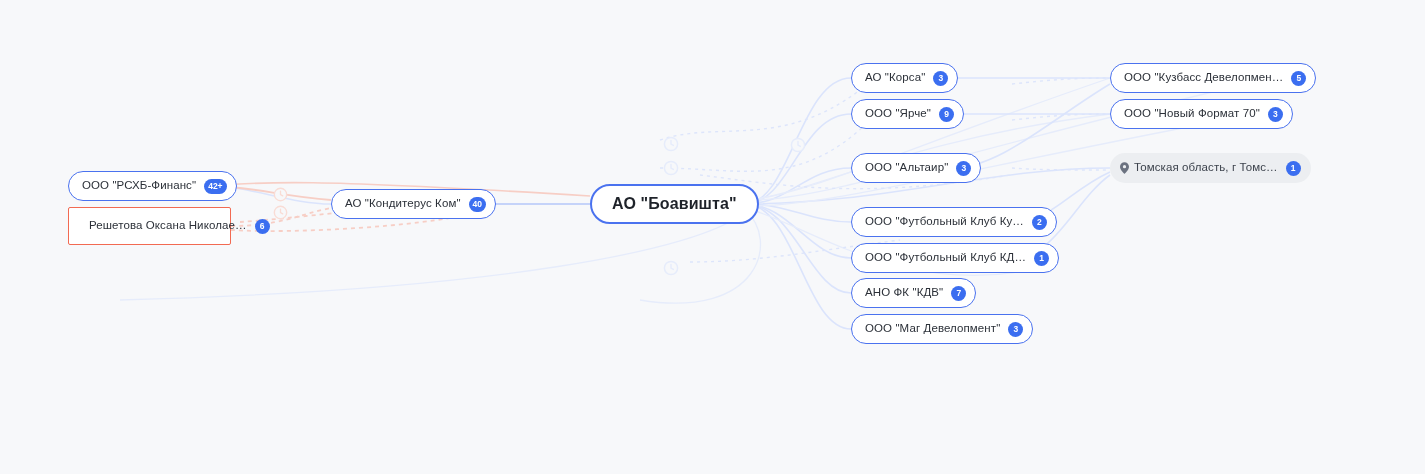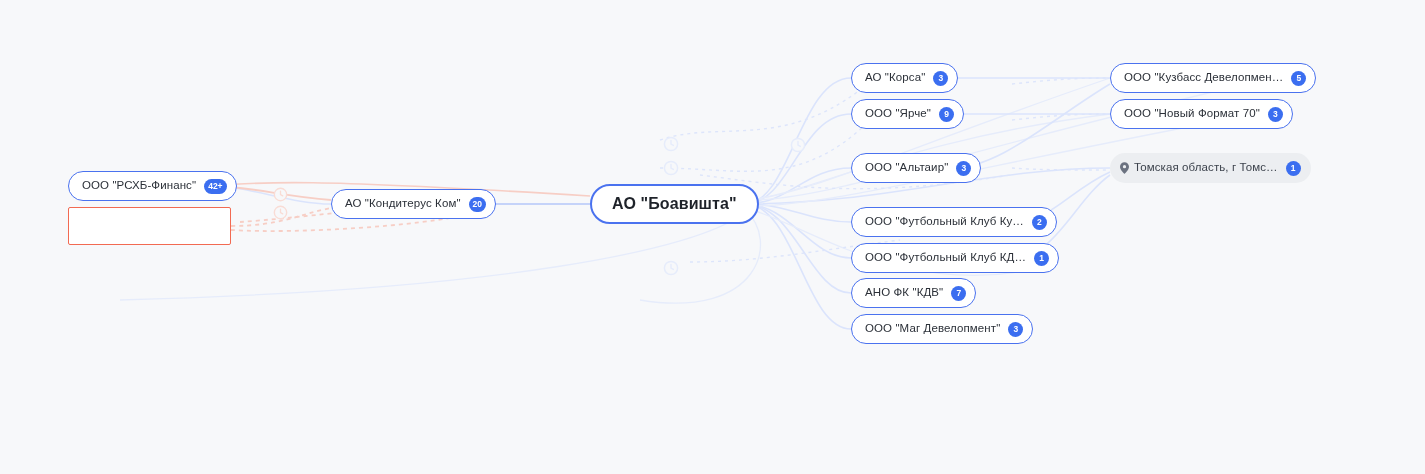--- a/index.html
+++ b/index.html
@@ -188,24 +188,28 @@
     <path d="M8 4.4V8l2.4 1.4" stroke="#f9dcd5" stroke-width="1.4" fill="none" stroke-linecap="round"></path>
   </svg>
 
   <div class="selection-box" style="left:68px;top:207px;width:163px;height:38px;"></div>
 
   <div class="node" style="left:68px;top:171px;">
     <span class="label">ООО "РСХБ-Финанс"</span>
     <span class="badge">42+</span>
   </div>
 
+  <div class="node plain" style="left:75px;top:211px;">
+    <span class="label">Решетова Оксана Николае…</span>
+    <span class="badge">6</span>
+  </div>
 
   <div class="node" style="left:331px;top:189px;">
     <span class="label">АО "Кондитерус Ком"</span>
-    <span class="badge">20</span>
+    <span class="badge">40</span>
   </div>
 
   <div class="node central" style="left:590px;top:184px;">
     <span class="label">АО "Боавишта"</span>
   </div>
 
   <div class="node" style="left:851px;top:63px;">
     <span class="label">АО "Корса"</span>
     <span class="badge">3</span>
   </div>

